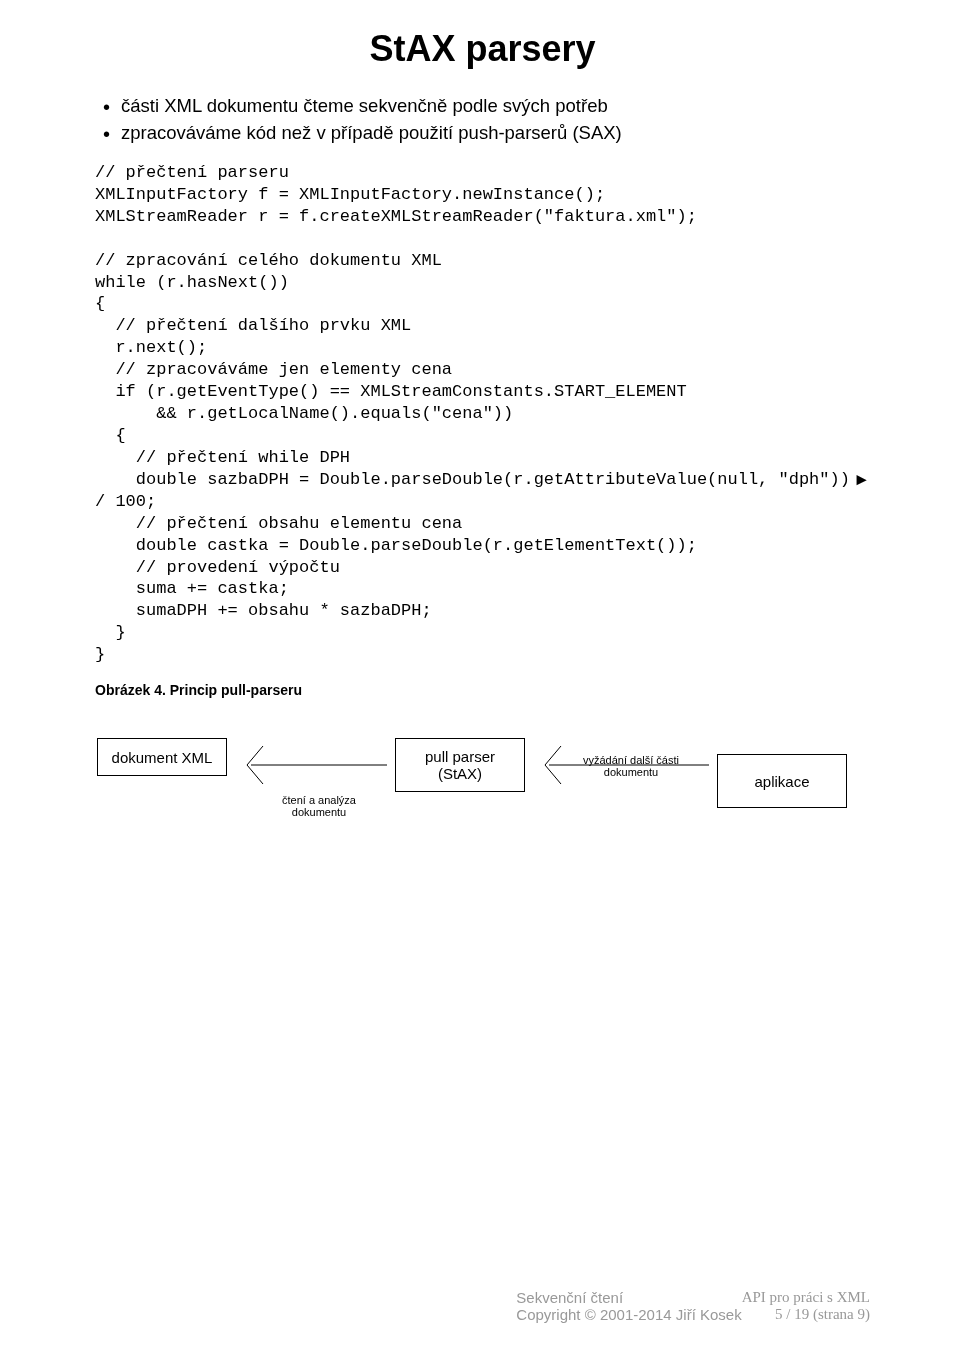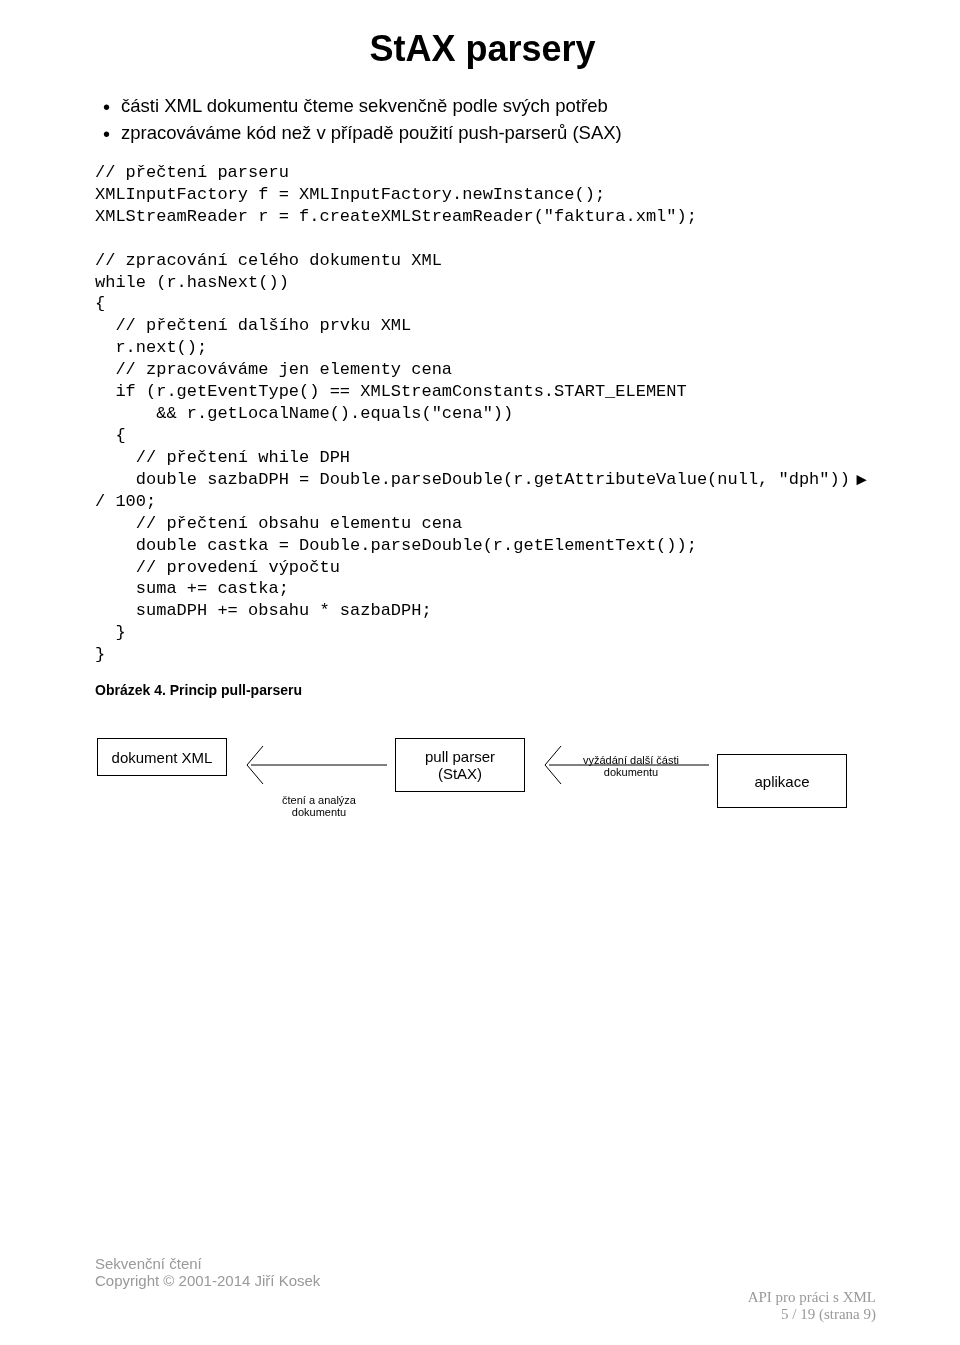--- a/index.html
+++ b/index.html
@@ -91,28 +91,27 @@
     text-align: center;
   }
   .arrow-svg {
     position: absolute;
   }
 
   
   .footer {
     position: absolute;
     left: 95px;
-    right: 84px;
+    right: 90px;
     bottom: 22px;
     display: flex;
-    justify-content: space-between;
+    justify-content: flex-end;
     font-size: 15px;
     color: #999;
     font-family: Verdana, Geneva, sans-serif;
-    flex-direction: column;
   }
   .footer .left { text-align: left; }
   .footer .right { text-align: right; font-family: Liberation Serif, serif; }
 </style>
 </head>
 <body>
 
 <div class="page">
 
   <h1 class="title">StAX parsery</h1>

